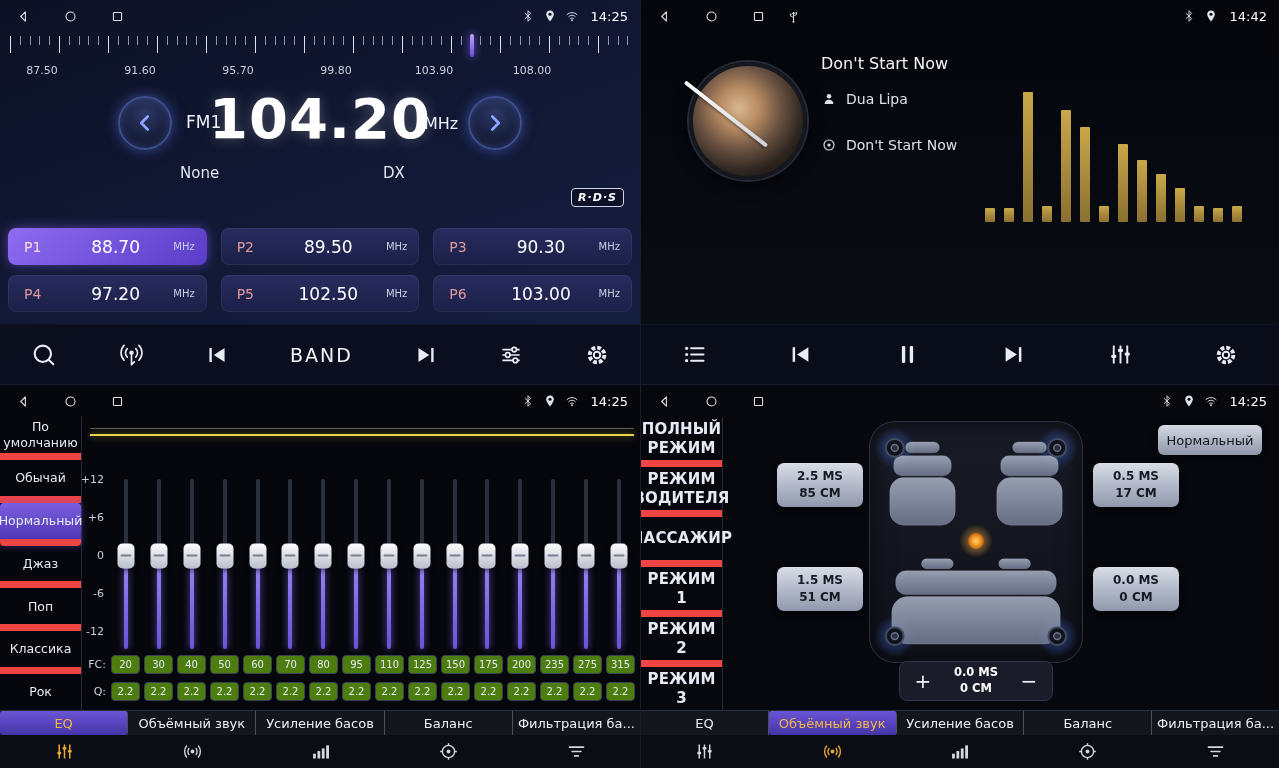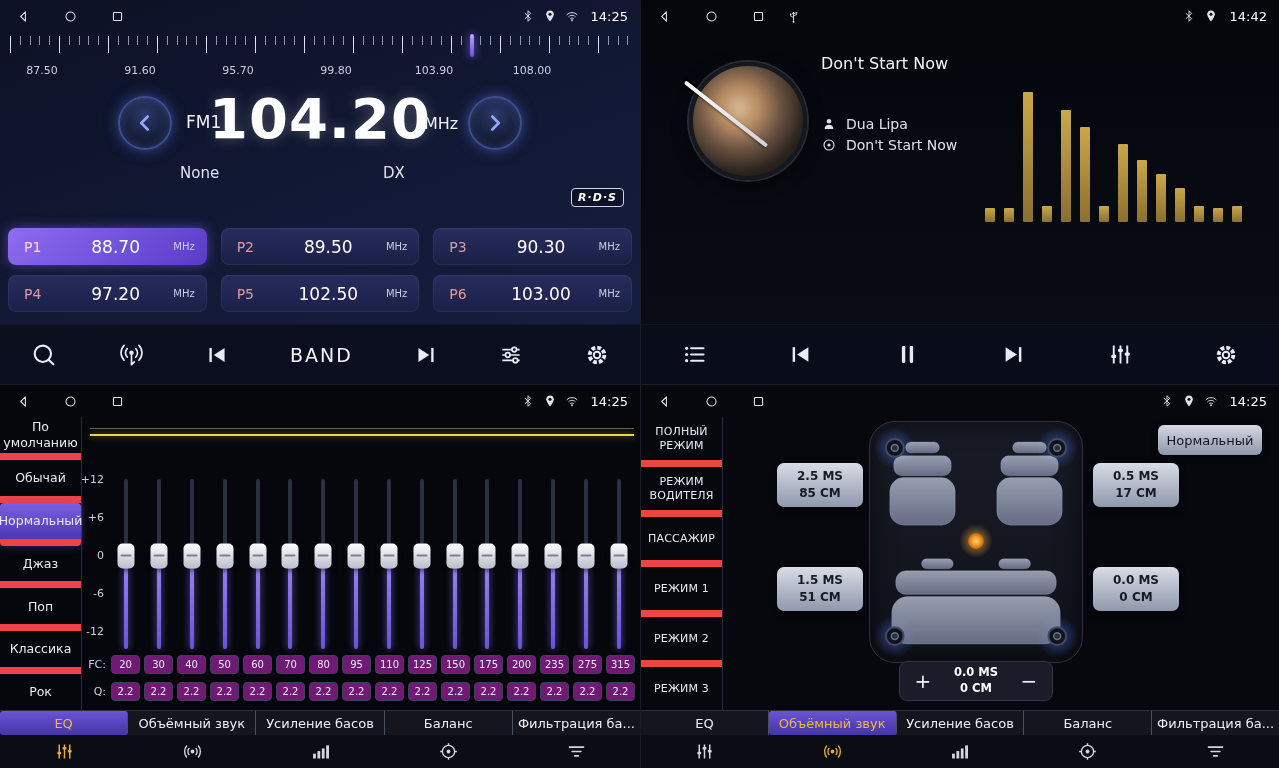--- a/index.html
+++ b/index.html
@@ -60,59 +60,59 @@
   .band-btn { font-size:19px; letter-spacing:2px; color:#f2f4fa; }
 
   
   .album { position:absolute; left:48px; top:62px; width:118px; height:118px; border-radius:50%;
     background:radial-gradient(circle at 42% 38%, #d8b890 0%, #b58a62 22%, #6a5242 45%, #2e2620 68%, #14100d 88%, #0a0806 100%);
     border:4px solid #15181f; box-shadow:0 0 0 2px #262b36, 0 4px 16px rgba(0,0,0,.65); }
   .album::after { content:""; position:absolute; left:-8px; top:14px; width:104px; height:4px; border-radius:2px;
     background:linear-gradient(90deg,#ffffff,#cfd2d8); transform:rotate(38deg); transform-origin:left center; box-shadow:0 1px 3px rgba(0,0,0,.5); }
   .p-title { position:absolute; left:180px; top:54px; font-size:16px; color:#f2f4f8; }
   .p-meta { position:absolute; left:180px; display:flex; align-items:center; gap:9px; font-size:14px; color:#dde1ea; }
-  #artist-row { top:116px; } #album-row { top:137px; }
+  #artist-row { top:91px; } #album-row { top:137px; }
   .spectrum { position:absolute; left:344px; top:86px; width:278px; height:136px; display:flex; align-items:flex-end; gap:9px; }
   .spec-bar { width:10px; border-radius:1px; background:linear-gradient(180deg,#c9a74a,#8a7030); }
 
   .pcontrols { position:absolute; left:0; right:0; top:266px; height:40px; }
   .heart-btn { position:absolute; left:44px; top:7px; color:#eef1f6; }
   .repeat-btn { position:absolute; left:97px; top:7px; color:#eef1f6; }
   .elapsed { position:absolute; left:136px; top:13px; font-size:12px; color:#d8dce6; }
   .track { position:absolute; left:172px; right:56px; top:19px; height:4px; border-radius:2px; background:#333845; }
   .track-fill { height:100%; border-radius:2px; background:linear-gradient(90deg,#8a6f2a,#caa64c); }
   .track-knob { position:absolute; top:-4px; width:12px; height:12px; border-radius:50%; background:#f2f2f2; transform:translateX(-50%); box-shadow:0 1px 4px rgba(0,0,0,.7); }
   .duration { position:absolute; right:12px; top:13px; font-size:12px; color:#d8dce6; }
 
   
   .side { position:absolute; left:0; top:32px; bottom:58px; width:82px; border-right:1px solid #262b38; display:flex; flex-direction:column; }
   .side-item { flex:1; display:flex; align-items:center; justify-content:center; text-align:center; padding:2px 3px;
     font-size:12.5px; line-height:1.25; color:#e6eaf4; border-bottom:7px solid #ef4444; }
   .side-item:last-child { border-bottom:none; }
   .side-item.active { background:linear-gradient(180deg,#7a60e0,#4d36b4); border-radius:4px; box-shadow:0 0 9px rgba(110,80,220,.5); }
-  .sf-item { font-size:11px; font-weight:normal; letter-spacing:.2px; }
+  .sf-item { font-size:15px; font-weight:bold; letter-spacing:.2px; }
 
   
   .eq-curve { position:absolute; left:90px; right:6px; top:40px; height:16px; }
   .curve-line1 { position:absolute; left:0; right:0; top:3px; height:1px; background:rgba(255,255,255,.35); }
   .curve-line2 { position:absolute; left:0; right:0; top:9px; height:2px; background:#e8d44a; box-shadow:0 0 7px rgba(232,212,74,.6); }
   .db-label { position:absolute; left:80px; width:24px; text-align:right; font-size:11px; color:#c9cfdc; }
   .eq-sliders { position:absolute; left:110px; right:5px; top:94px; height:170px; display:flex; }
   .eq-col { flex:1; position:relative; }
   .eq-track { position:absolute; left:50%; transform:translateX(-50%); top:0; bottom:0; width:4px; background:#2b3040; border-radius:2px; }
   .eq-fill { position:absolute; left:50%; transform:translateX(-50%); width:4px; bottom:0; border-radius:2px;
     background:linear-gradient(180deg,#9a86f2,#6a52d8); box-shadow:0 0 7px rgba(130,105,240,.75); }
   .eq-handle { position:absolute; left:50%; transform:translate(-50%,-50%); width:17px; height:25px; border-radius:5px;
     background:linear-gradient(180deg,#fdfdfd,#b9bfcc); box-shadow:0 2px 5px rgba(0,0,0,.6); }
   .eq-handle::after { content:""; position:absolute; left:3px; right:3px; top:11px; height:2px; background:#7a8090; border-radius:1px; }
   .eq-meta { position:absolute; left:84px; right:5px; display:flex; align-items:center; gap:5px; }
   #fc-row { top:270px; } #q-row { top:297px; }
   .meta-label { width:22px; flex:none; font-size:11px; color:#ccd2e0; text-align:right; }
   .meta-vals { flex:1; display:flex; gap:4px; }
-  .mval { flex:1; text-align:center; font-size:10px; color:#e8ecf6; background:#701a75; border:1px solid #3a4154; border-radius:4px; padding:3px 0; }
+  .mval { flex:1; text-align:center; font-size:10px; color:#e8ecf6; background:#4d7c0f; border:1px solid #3a4154; border-radius:4px; padding:3px 0; }
 
   
   .tabbar { position:absolute; left:0; right:0; bottom:0; height:58px; }
   .tab-labels { display:flex; height:25px; background:#14161e; border-top:1px solid #2a2f3c; }
   .tab-label { flex:1; display:flex; align-items:center; justify-content:center; font-size:13px; color:#eceff6;
     border-right:1px solid #4a5064; white-space:nowrap; overflow:hidden; }
   .tab-label:last-child { border-right:none; }
   .tab-label.active { background:linear-gradient(180deg,#6a55d4,#4534a8); color:#f0b844; border-radius:3px; }
   .tab-icons { display:flex; height:33px; background:#0b0d14; align-items:center; }
   .tab-icon { flex:1; display:flex; align-items:center; justify-content:center; color:#d2d7e2; }

